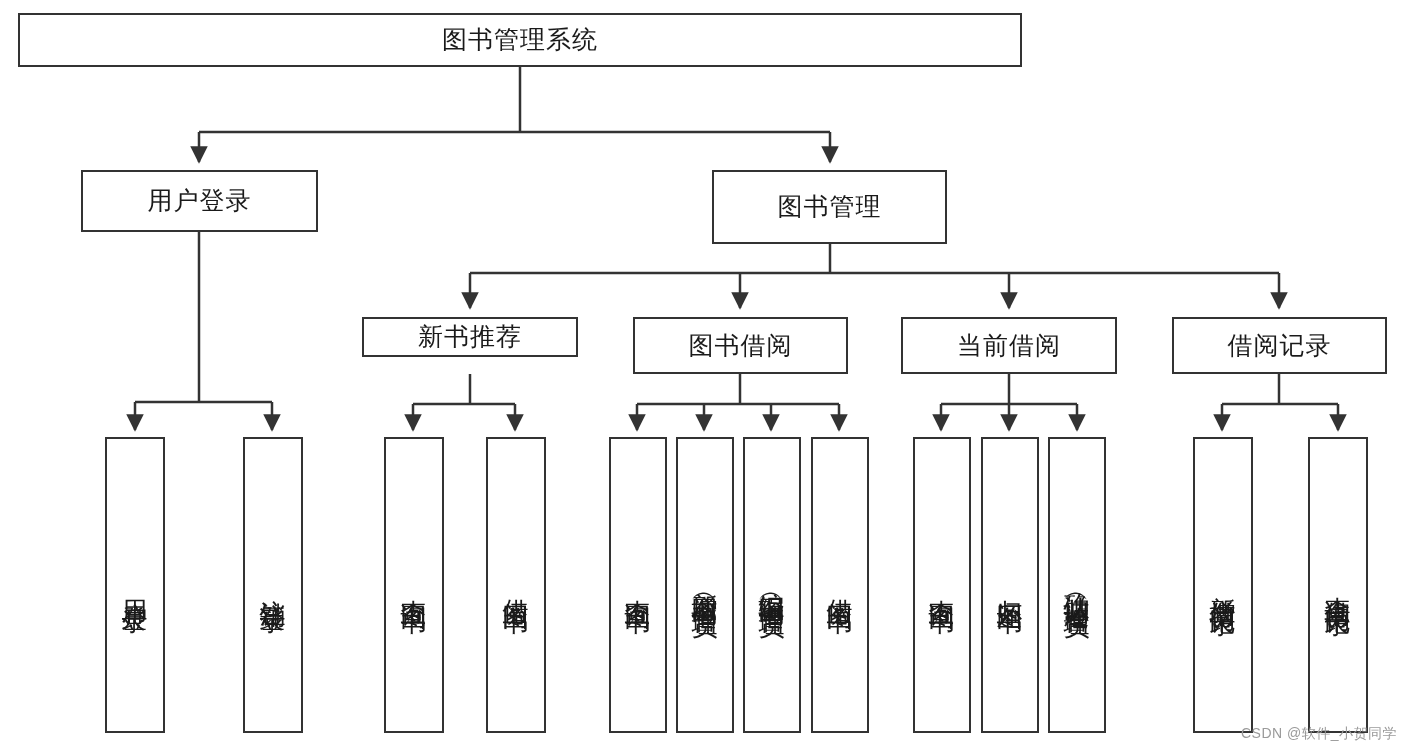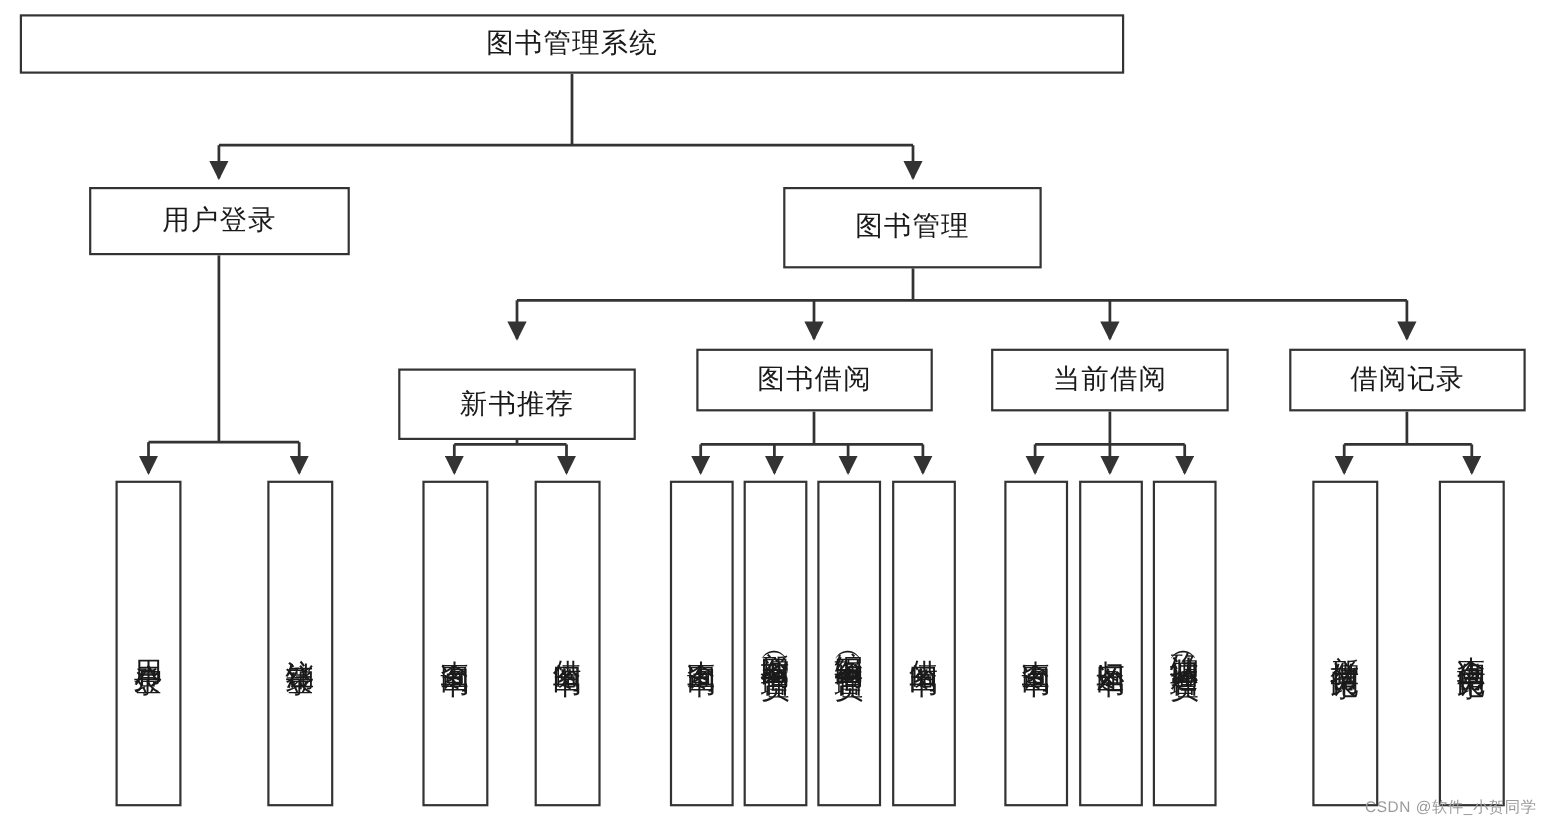--- a/index.html
+++ b/index.html
@@ -121,21 +121,21 @@
     <span>图书管理系统</span>
   </div>
 
   <div class="node h" style="left:81px; top:170px; width:237px; height:62px;">
     <span>用户登录</span>
   </div>
   <div class="node h" style="left:712px; top:170px; width:235px; height:74px;">
     <span>图书管理</span>
   </div>
 
-  <div class="node h" style="left:362px; top:335px; width:216px; height:65px;">
+  <div class="node h" style="left:362px; top:317px; width:216px; height:40px;">
     <span>新书推荐</span>
   </div>
   <div class="node h" style="left:901px; top:317px; width:216px; height:57px;">
     <span>当前借阅</span>
   </div>
   <div class="node h" style="left:633px; top:317px; width:215px; height:57px;">
     <span>图书借阅</span>
   </div>
   <div class="node h" style="left:1172px; top:317px; width:215px; height:57px;">
     <span>借阅记录</span>

